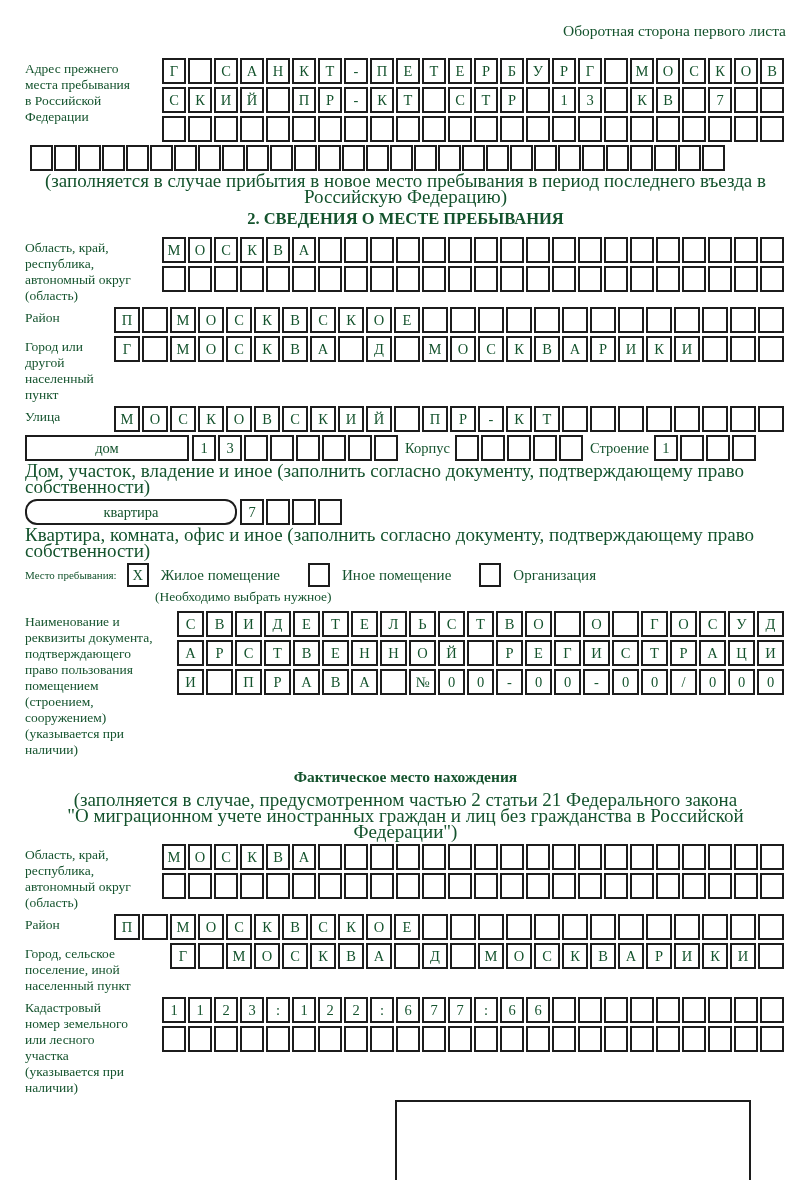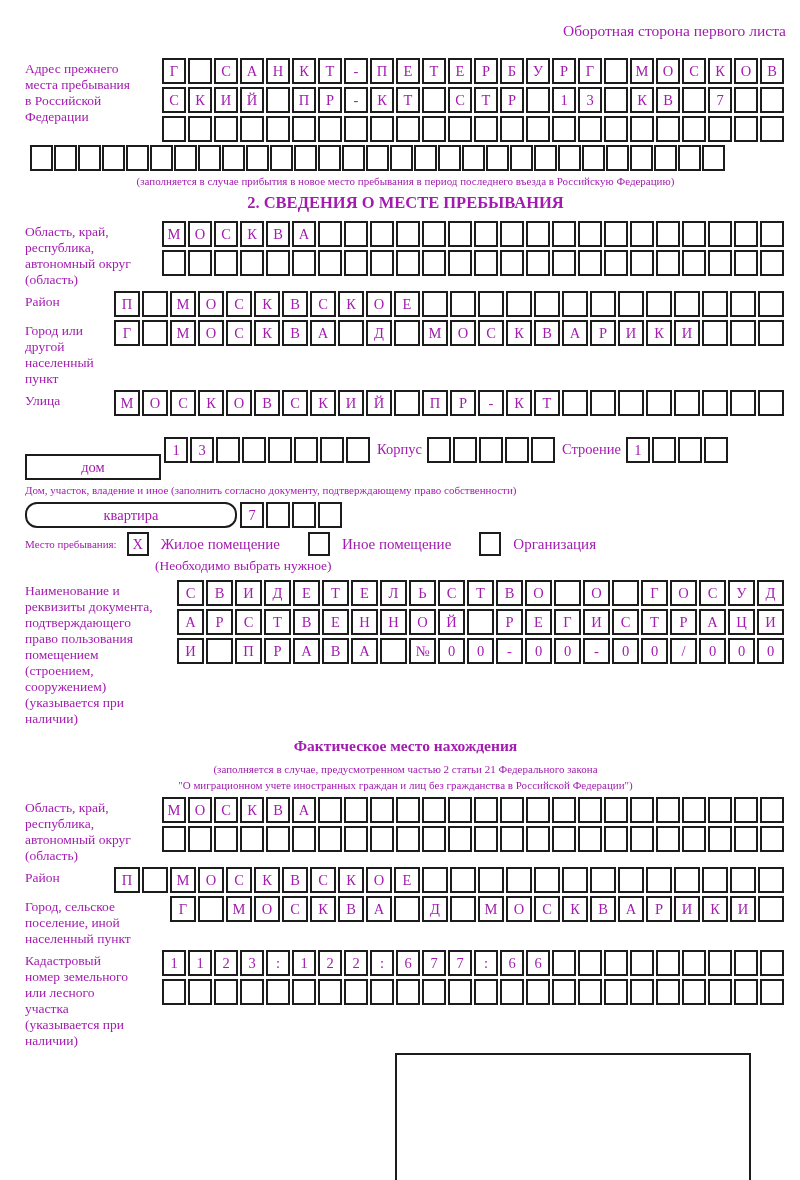--- a/index.html
+++ b/index.html
@@ -2,51 +2,51 @@
 <html><head>
 <meta charset="utf-8">
 <style>
   html,body{margin:0;padding:0;background:#ffffff;}
   .page{
     position:relative;
     width:800px;height:1180px;
     box-sizing:border-box;
     padding:10px 14px 0 25px;
     font-family:"Liberation Serif","DejaVu Serif",serif;
-    color:#a21caf;
+    color:#14532d;
     background:#ffffff;
     overflow:hidden;
   }
   .back-note{text-align:right;font-size:15.5px;margin:12px 0 18px 0;}
   .form-row{display:flex;align-items:flex-start;margin-bottom:3px;justify-content:center;}
   .row-label{flex:1 1 auto;font-size:13.5px;line-height:16px;padding-top:3px;padding-right:4px;}
   .grid-stack{flex:0 0 auto;padding-left:20px;}
   .grid{white-space:nowrap;font-size:0;margin-bottom:3px;}
   .cell{
     display:inline-block;box-sizing:content-box;
     width:20px;height:22px;
     border:2px solid #1c1c1c;margin-right:2px;
     text-align:center;font-size:14.5px;line-height:22px;
     font-family:"Liberation Serif","DejaVu Serif",serif;
     background:#fff;vertical-align:top;
   }
   .grid.wide .cell{width:19px;margin-right:1px;}
   .grid.xl .cell{width:22px;}
   .grid.lg .cell{width:23px;}
   .grid.wide{margin:1px 0 2px 5px;}
-  .caption{font-size:11px;line-height:16px;margin-bottom:4px;}
+  .caption{font-size:19px;line-height:16px;margin-bottom:4px;}
   .center{text-align:center;}
   .sec-title{text-align:center;font-weight:bold;font-size:16.5px;margin:3px 0 8px 0;}
   .sub-title{text-align:center;font-weight:bold;font-size:15.5px;margin:10px 0 6px 0;}
   .house-row{display:flex;align-items:center;margin-bottom:2px;}
   .named-box{
     box-sizing:border-box;height:26px;border:2px solid #1c1c1c;
     text-align:center;font-size:14.5px;line-height:22px;background:#fff;
   }
-  .house-box{width:136px;margin-right:3px;margin-top:35px;}
+  .house-box{width:164px;margin-right:3px;}
   .apt-box{width:212px;margin-right:3px;border-radius:12px;}
   .inline-label{font-size:14.5px;margin:0 5px;white-space:nowrap;}
   .house-row .grid{margin-bottom:0;}
   .stay-row{display:flex;align-items:center;margin-top:4px;margin-bottom:2px;}
   .stay-label{font-size:11px;margin-right:10px;}
   .checkbox{
     display:inline-block;box-sizing:content-box;width:18px;height:20px;
     border:2px solid #1c1c1c;text-align:center;font-size:14.5px;line-height:20px;
     margin-right:12px;background:#fff;
   }
@@ -110,20 +110,21 @@
     <div class="grid mb0"><span class="cell">1</span><span class="cell"></span><span class="cell"></span><span class="cell"></span></div>
   </div>
   <div class="caption">Дом, участок, владение и иное (заполнить согласно документу, подтверждающему право собственности)</div>
 
   <div class="house-row">
     <div class="named-box apt-box">
       <span>квартира</span>
     </div>
     <div class="grid mb0"><span class="cell">7</span><span class="cell"></span><span class="cell"></span><span class="cell"></span></div>
   </div>
+  <div class="caption">Квартира, комната, офис и иное (заполнить согласно документу, подтверждающему право собственности)</div>
 
   <div class="stay-row">
     <span class="stay-label">Место пребывания:</span>
     <span class="checkbox">X</span>
     <span class="opt-label">Жилое помещение</span>
     <span class="checkbox"></span>
     <span class="opt-label">Иное помещение</span>
     <span class="checkbox"></span>
     <span class="opt-label">Организация</span>
   </div>

